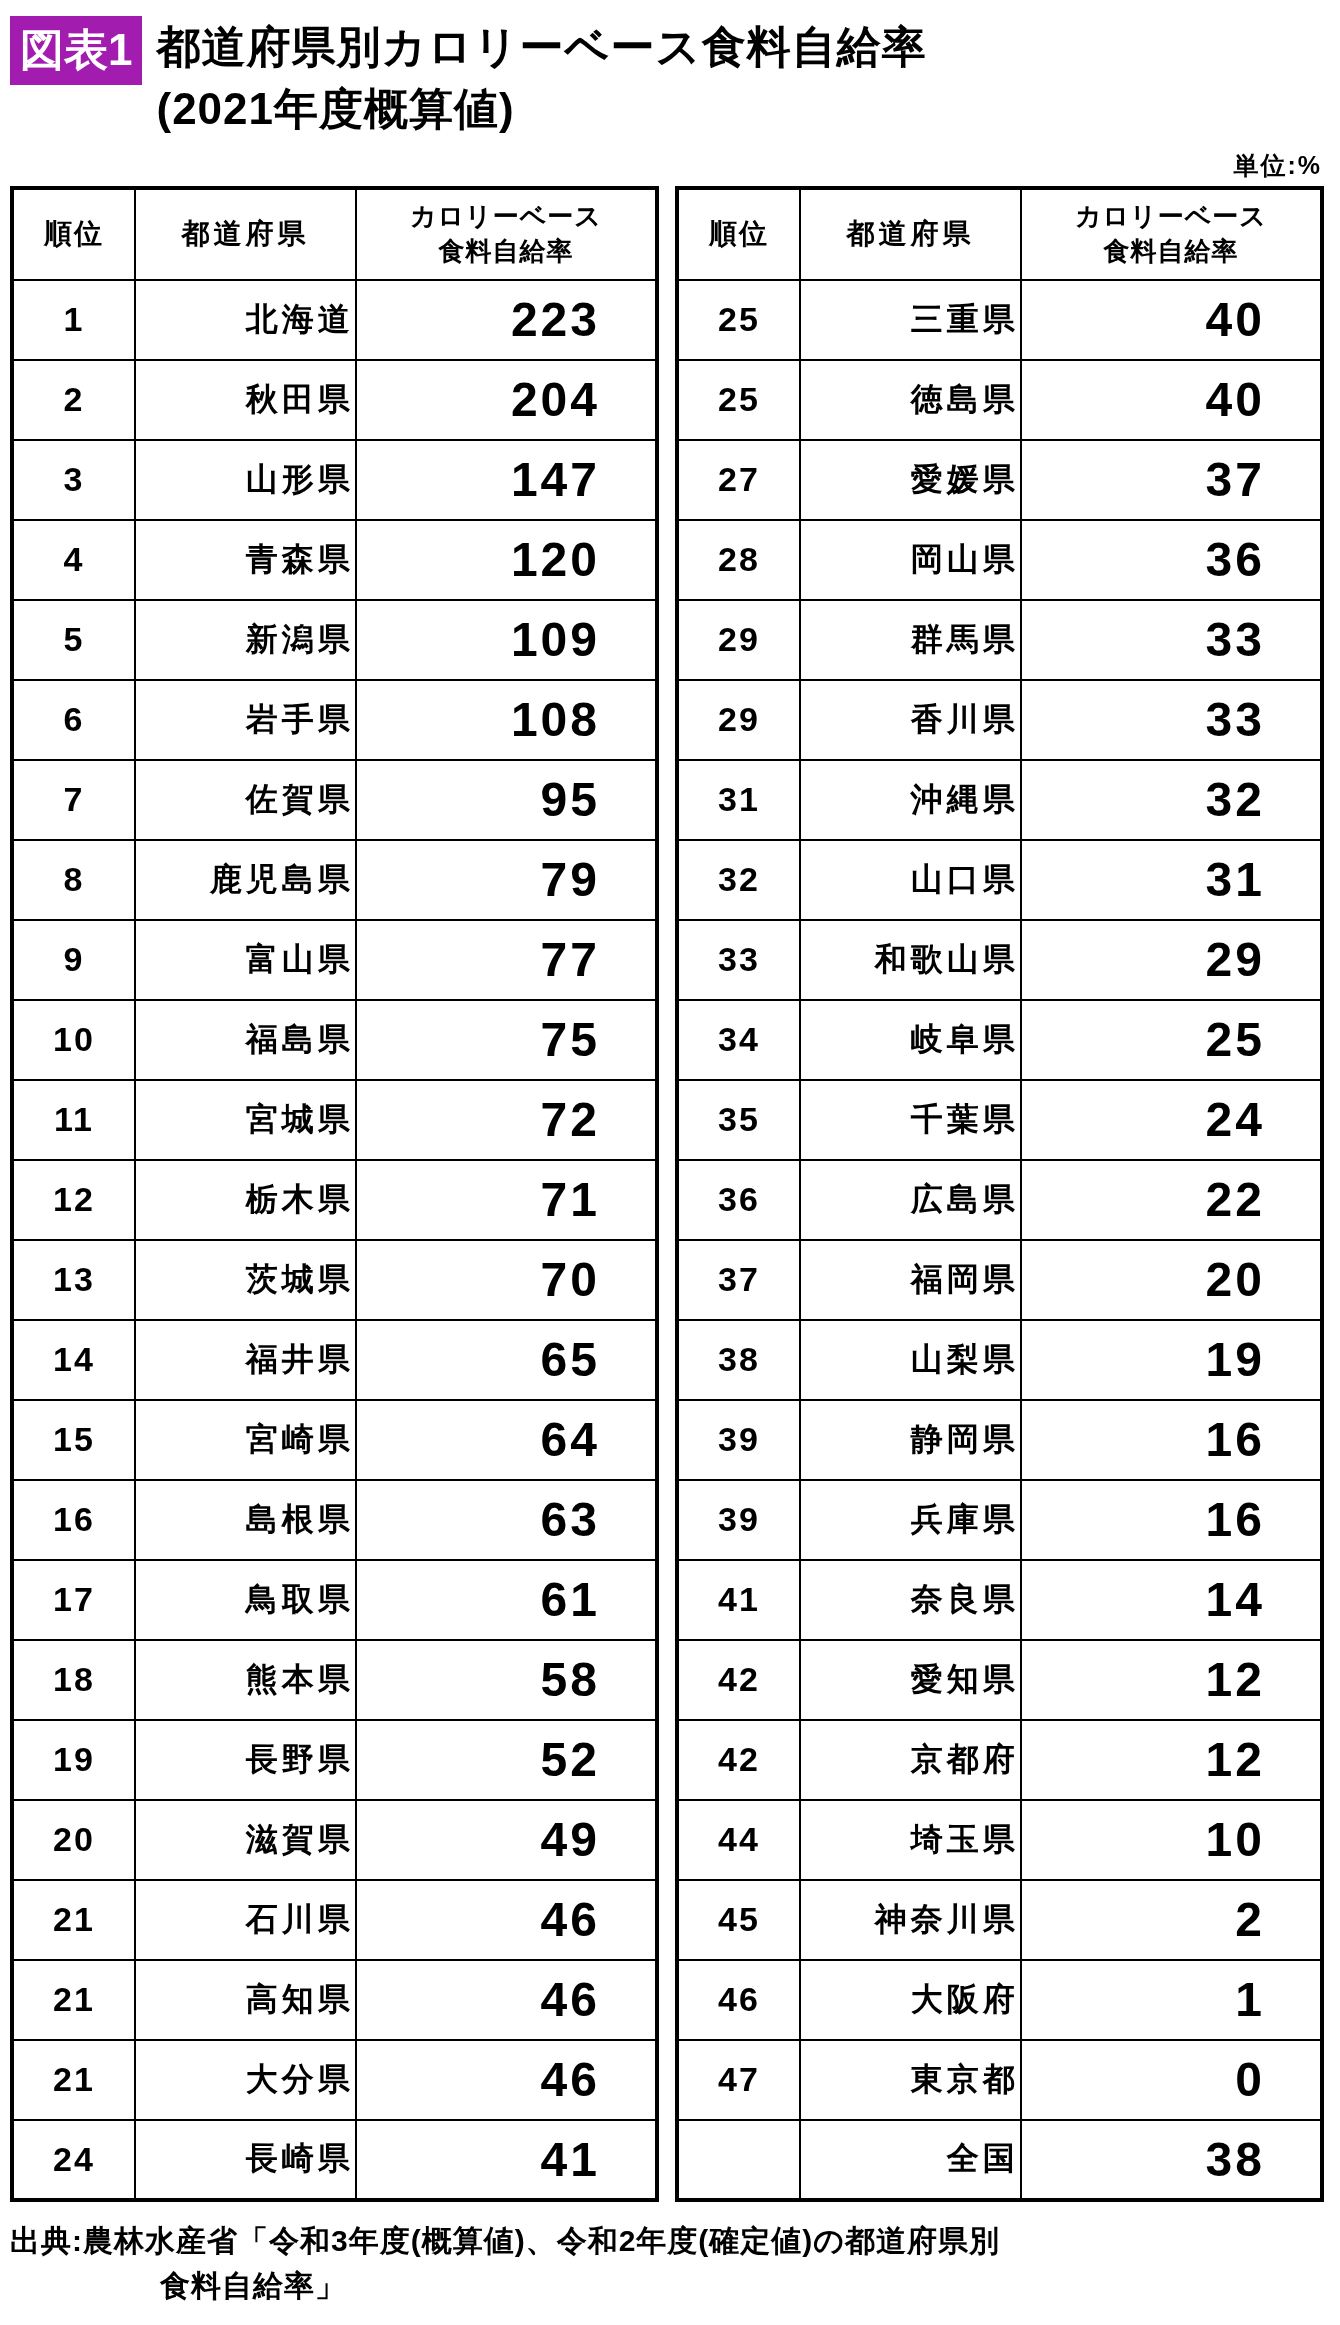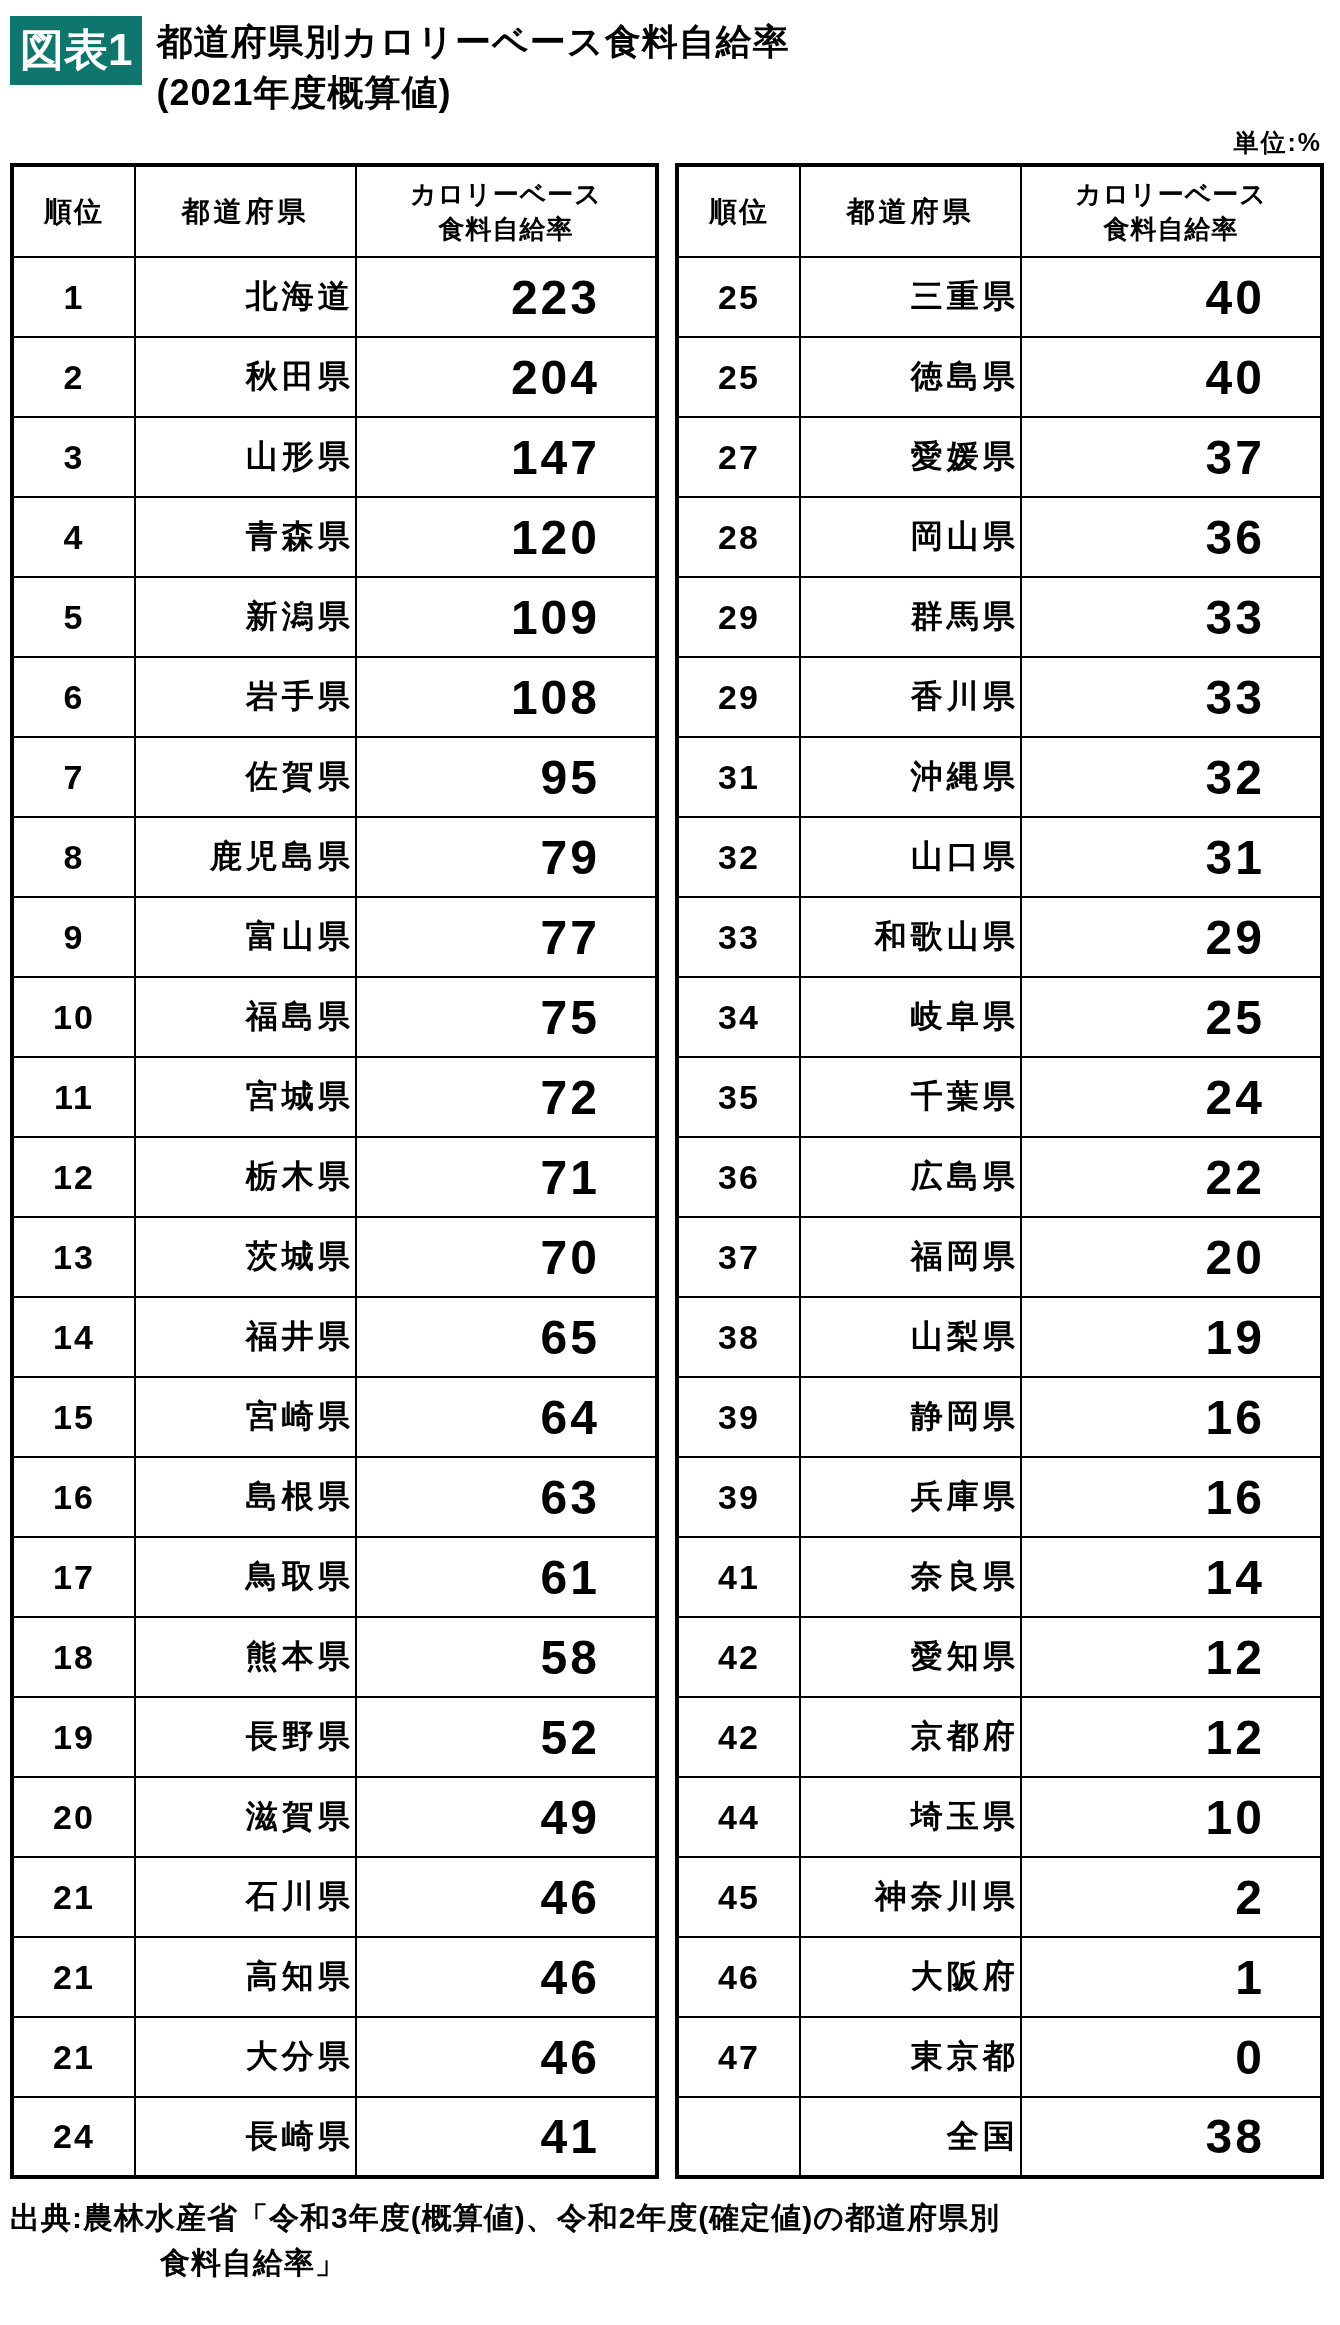--- a/index.html
+++ b/index.html
@@ -16,31 +16,31 @@
     padding: 16px 10px 20px 10px;
     background: #ffffff;
   }
   
   .title-block {
     display: flex;
     align-items: flex-start;
   }
   .badge {
     display: inline-block;
-    background: #0f766e;
+    background: #a21caf;
     color: #fff;
     font-size: 44px;
     font-weight: bold;
     line-height: 1.25;
     padding: 6px 10px 8px 10px;
     margin-right: 14px;
     flex: 0 0 auto;
   }
   .title-text {
-    font-size: 36px;
+    font-size: 44px;
     font-weight: bold;
     line-height: 1.42;
     letter-spacing: 1px;
   }
   
   .unit {
     text-align: right;
     font-size: 25px;
     font-weight: bold;
     padding-right: 8px;

